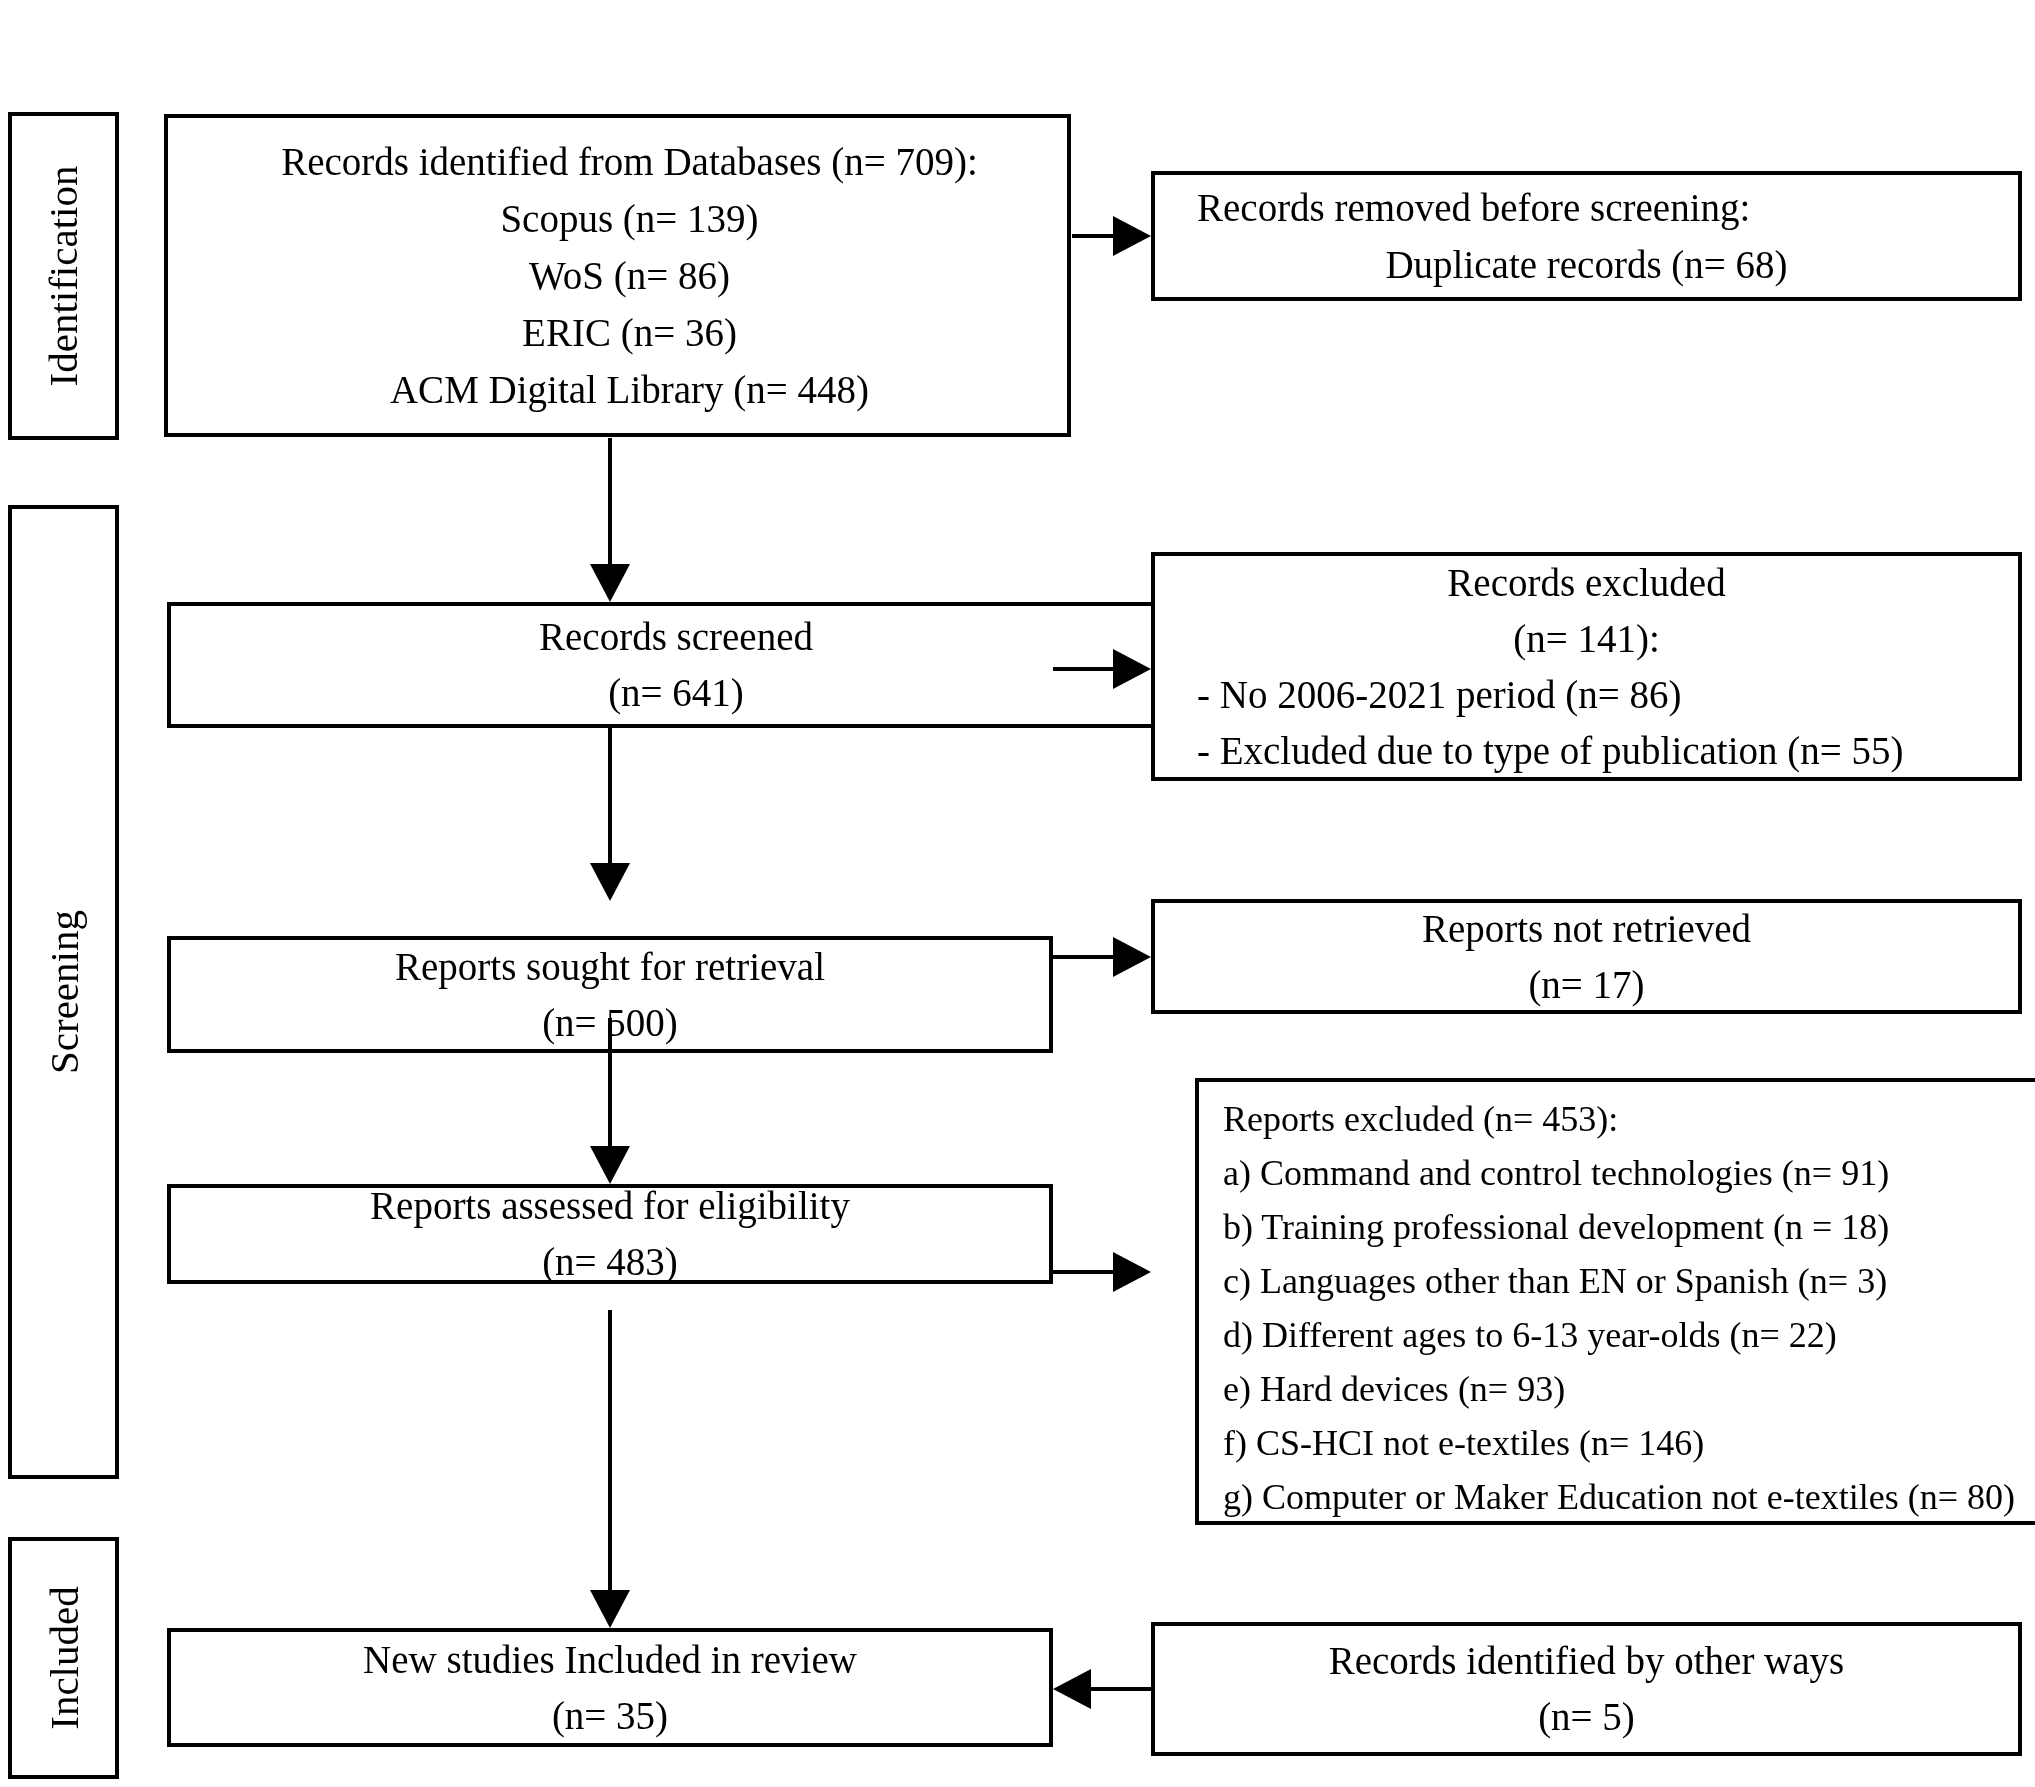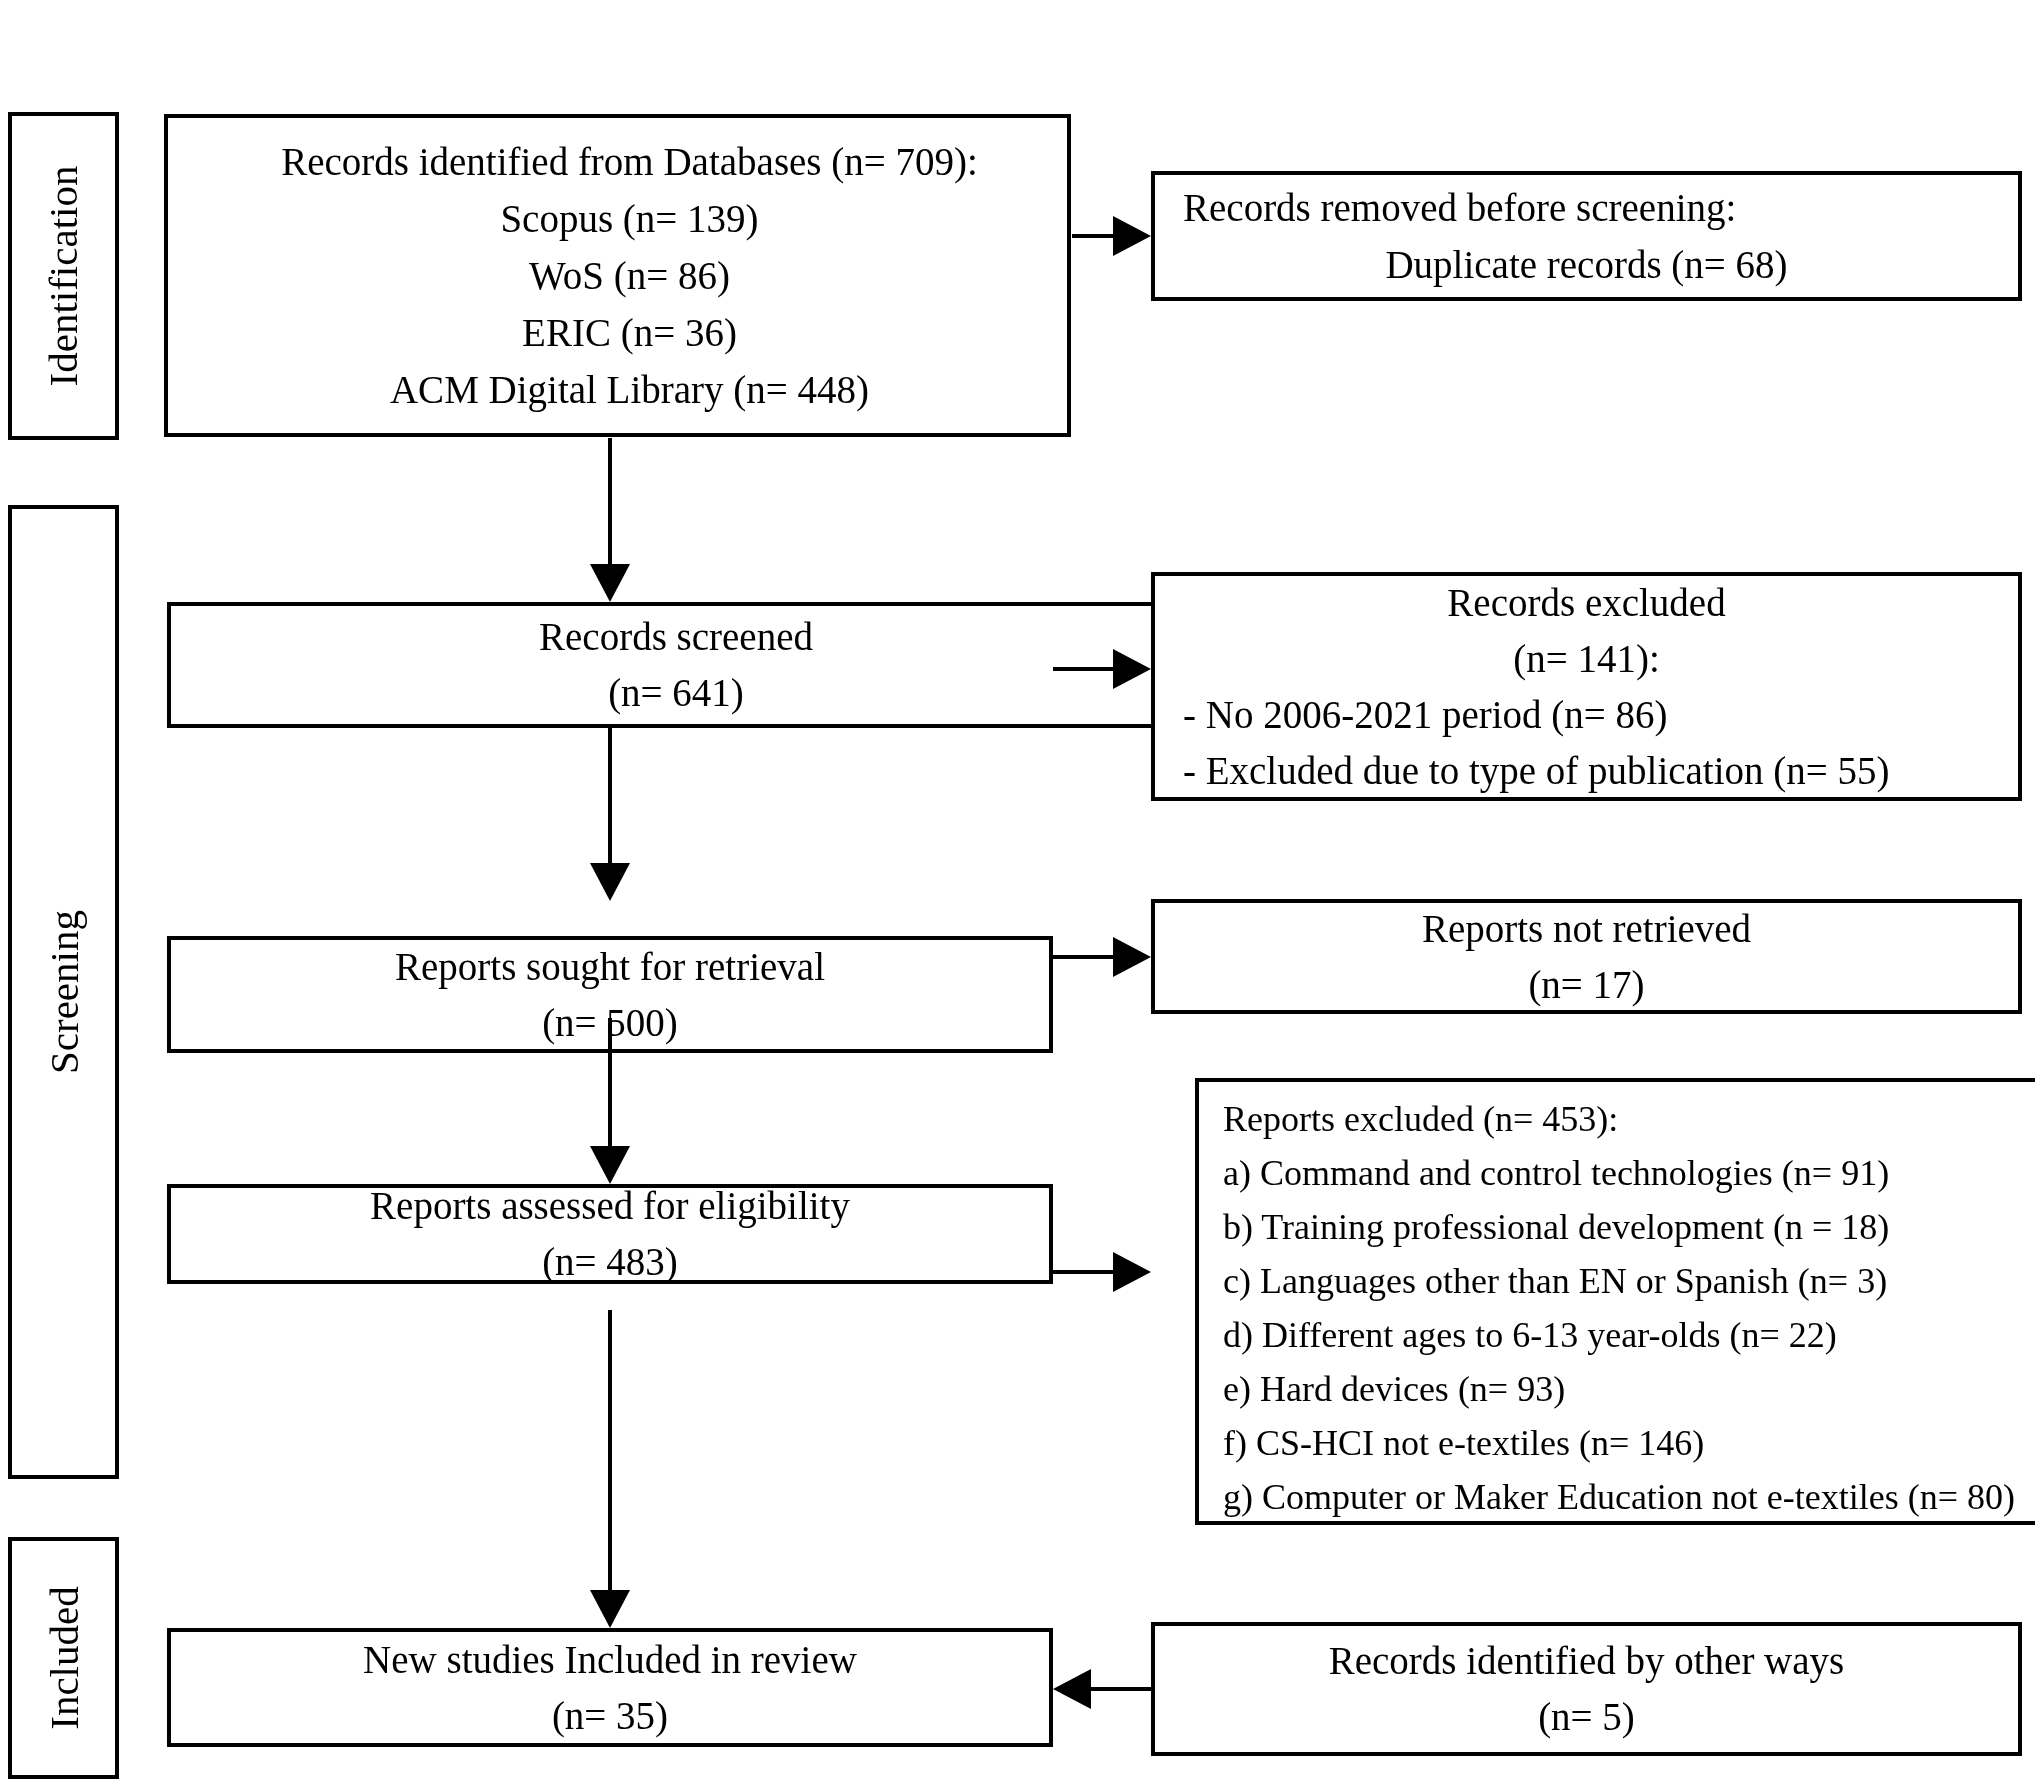--- a/index.html
+++ b/index.html
@@ -41,22 +41,22 @@
   }
   .line1 { line-height: 57px; }
   #box-identified { line-height: 57px; }
   #rbox-reports-excluded {
     justify-content: flex-start;
     font-size: 36px;
     line-height: 54px;
     padding: 10px 20px 0 24px;
     margin-left: 44px;
   }
-  #rbox-records-excluded { line-height: 56px; margin-top: 20px; }
-  .indent-left { padding-left: 28px; }
+  #rbox-records-excluded { line-height: 56px; }
+  .indent-left { padding-left: 42px; }
   .hline { position: absolute; height: 4px; background: #000000; }
   .vline { position: absolute; width: 4px; background: #000000; }
   .head-right {
     position: absolute; width: 0; height: 0;
     border-top: 20px solid transparent;
     border-bottom: 20px solid transparent;
     border-left: 38px solid #000000;
   }
   .head-left {
     position: absolute; width: 0; height: 0;

